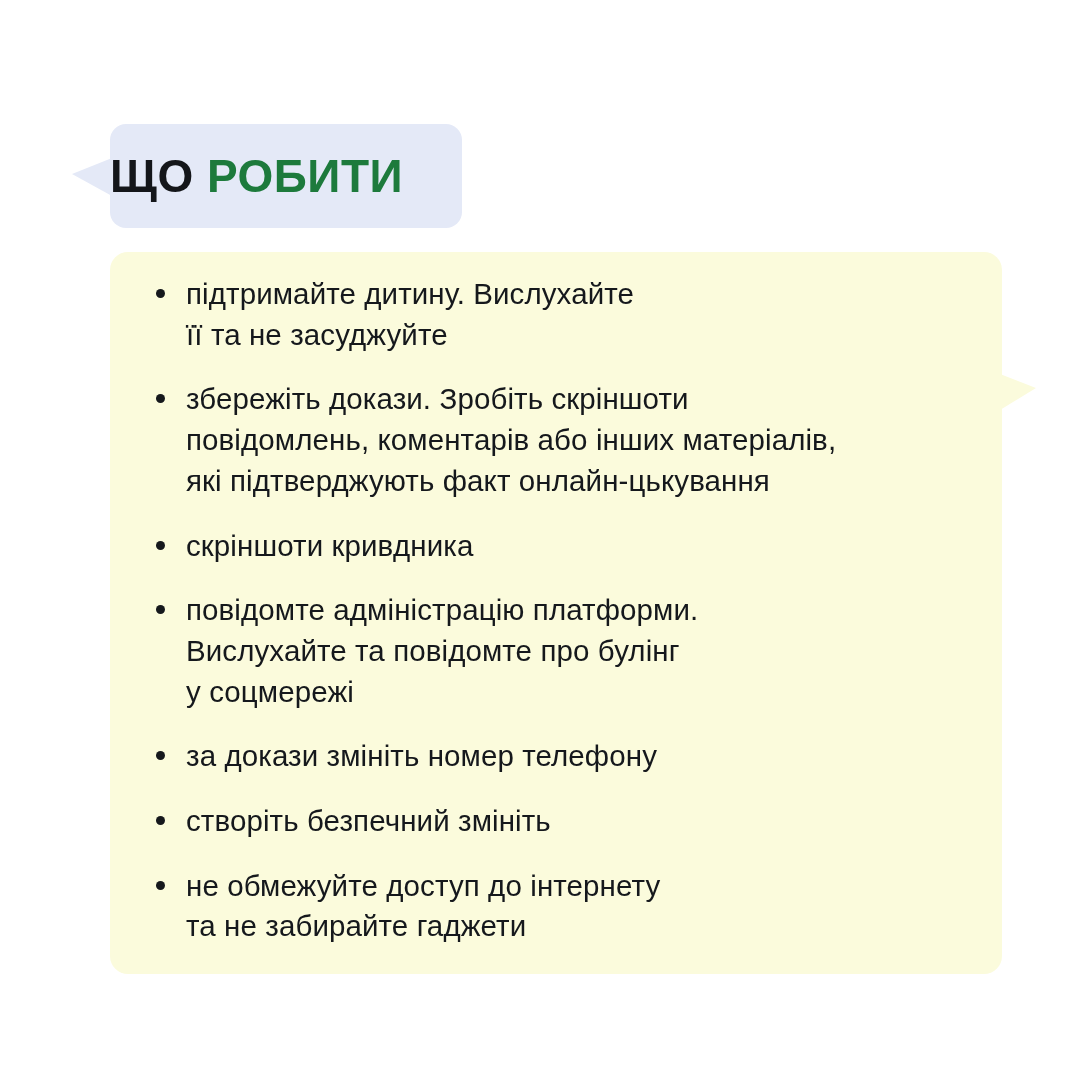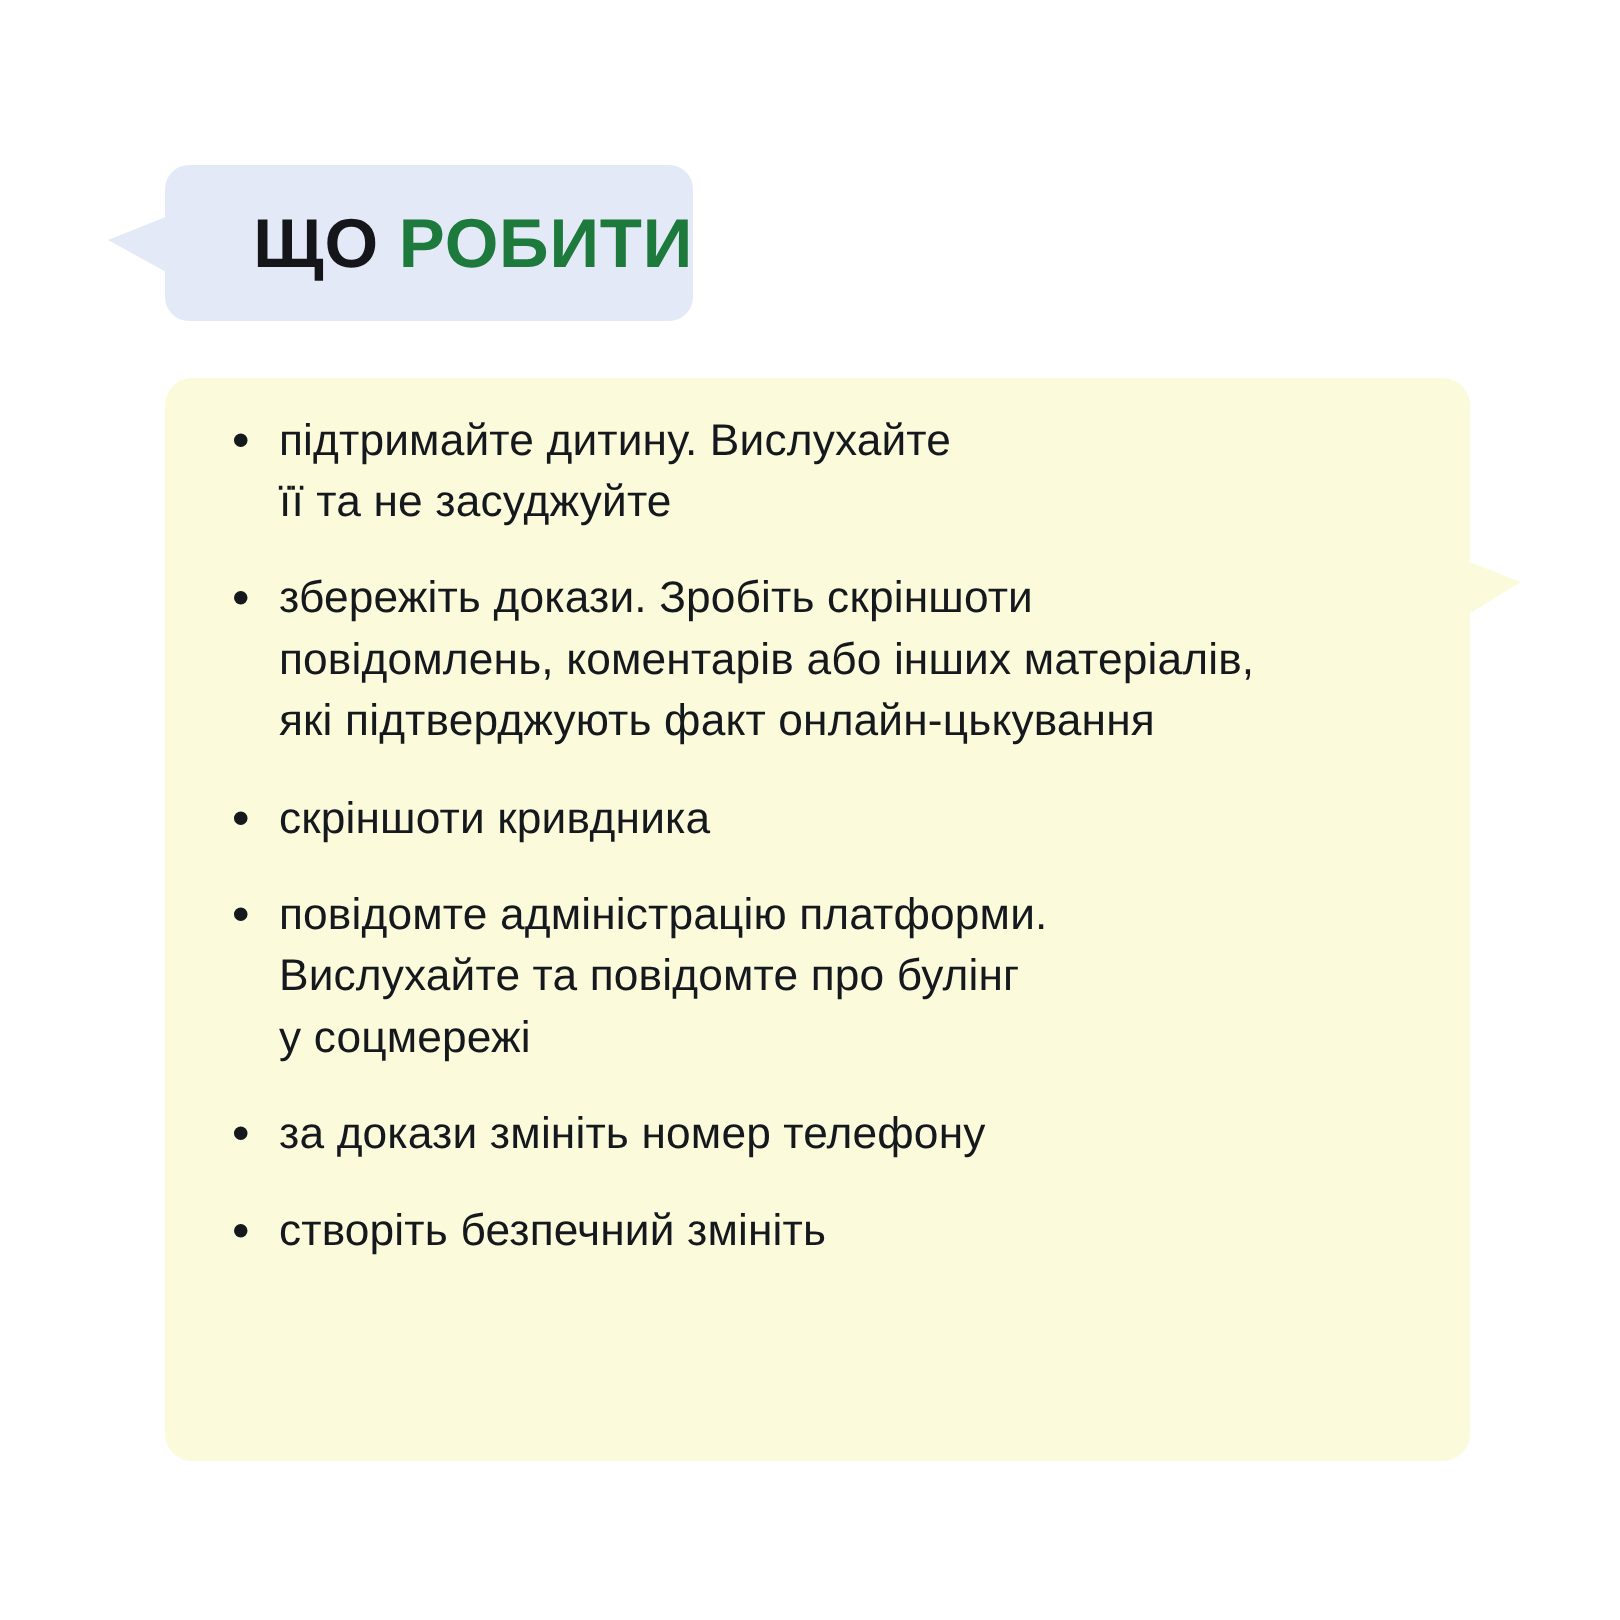--- a/index.html
+++ b/index.html
@@ -18,28 +18,28 @@
     position: relative;
     width: 1080px;
     height: 1080px;
     background: #ffffff;
   }
 
   
   .title-bubble {
     position: absolute;
     left: 110px;
-    top: 110px;
+    top: 124px;
     width: 352px;
     height: 104px;
     background: #e4e9f7;
     border-radius: 16px;
     display: flex;
     align-items: center;
-    justify-content: flex-end;
+    justify-content: flex-start;
   }
   .title-bubble .tail {
     position: absolute;
     left: -38px;
     top: 34px;
     width: 0;
     height: 0;
     border-top: 16px solid transparent;
     border-bottom: 22px solid transparent;
     border-right: 40px solid #e4e9f7;
@@ -60,20 +60,21 @@
 
   
   .body-bubble {
     position: absolute;
     left: 110px;
     top: 252px;
     width: 870px;
     height: 722px;
     background: #fbfbdc;
     border-radius: 18px;
+    padding-left: 22px;
   }
   .body-bubble .tail-right {
     position: absolute;
     right: -34px;
     top: 122px;
     width: 0;
     height: 0;
     border-top: 14px solid transparent;
     border-bottom: 22px solid transparent;
     border-left: 36px solid #fbfbdc;
@@ -152,16 +153,21 @@
 у соцмережі</span>
       </li>
       <li class="list-item">
         <span class="bullet"></span>
         <span class="text">за докази змініть номер телефону</span>
       </li>
       <li class="list-item">
         <span class="bullet"></span>
         <span class="text">створіть безпечний змініть</span>
       </li>
+      <li class="list-item">
+        <span class="bullet"></span>
+        <span class="text">не обмежуйте доступ до інтернету
+та не забирайте гаджети</span>
+      </li>
     </ul>
   </div>
 
 </div>
 
 </body></html>

